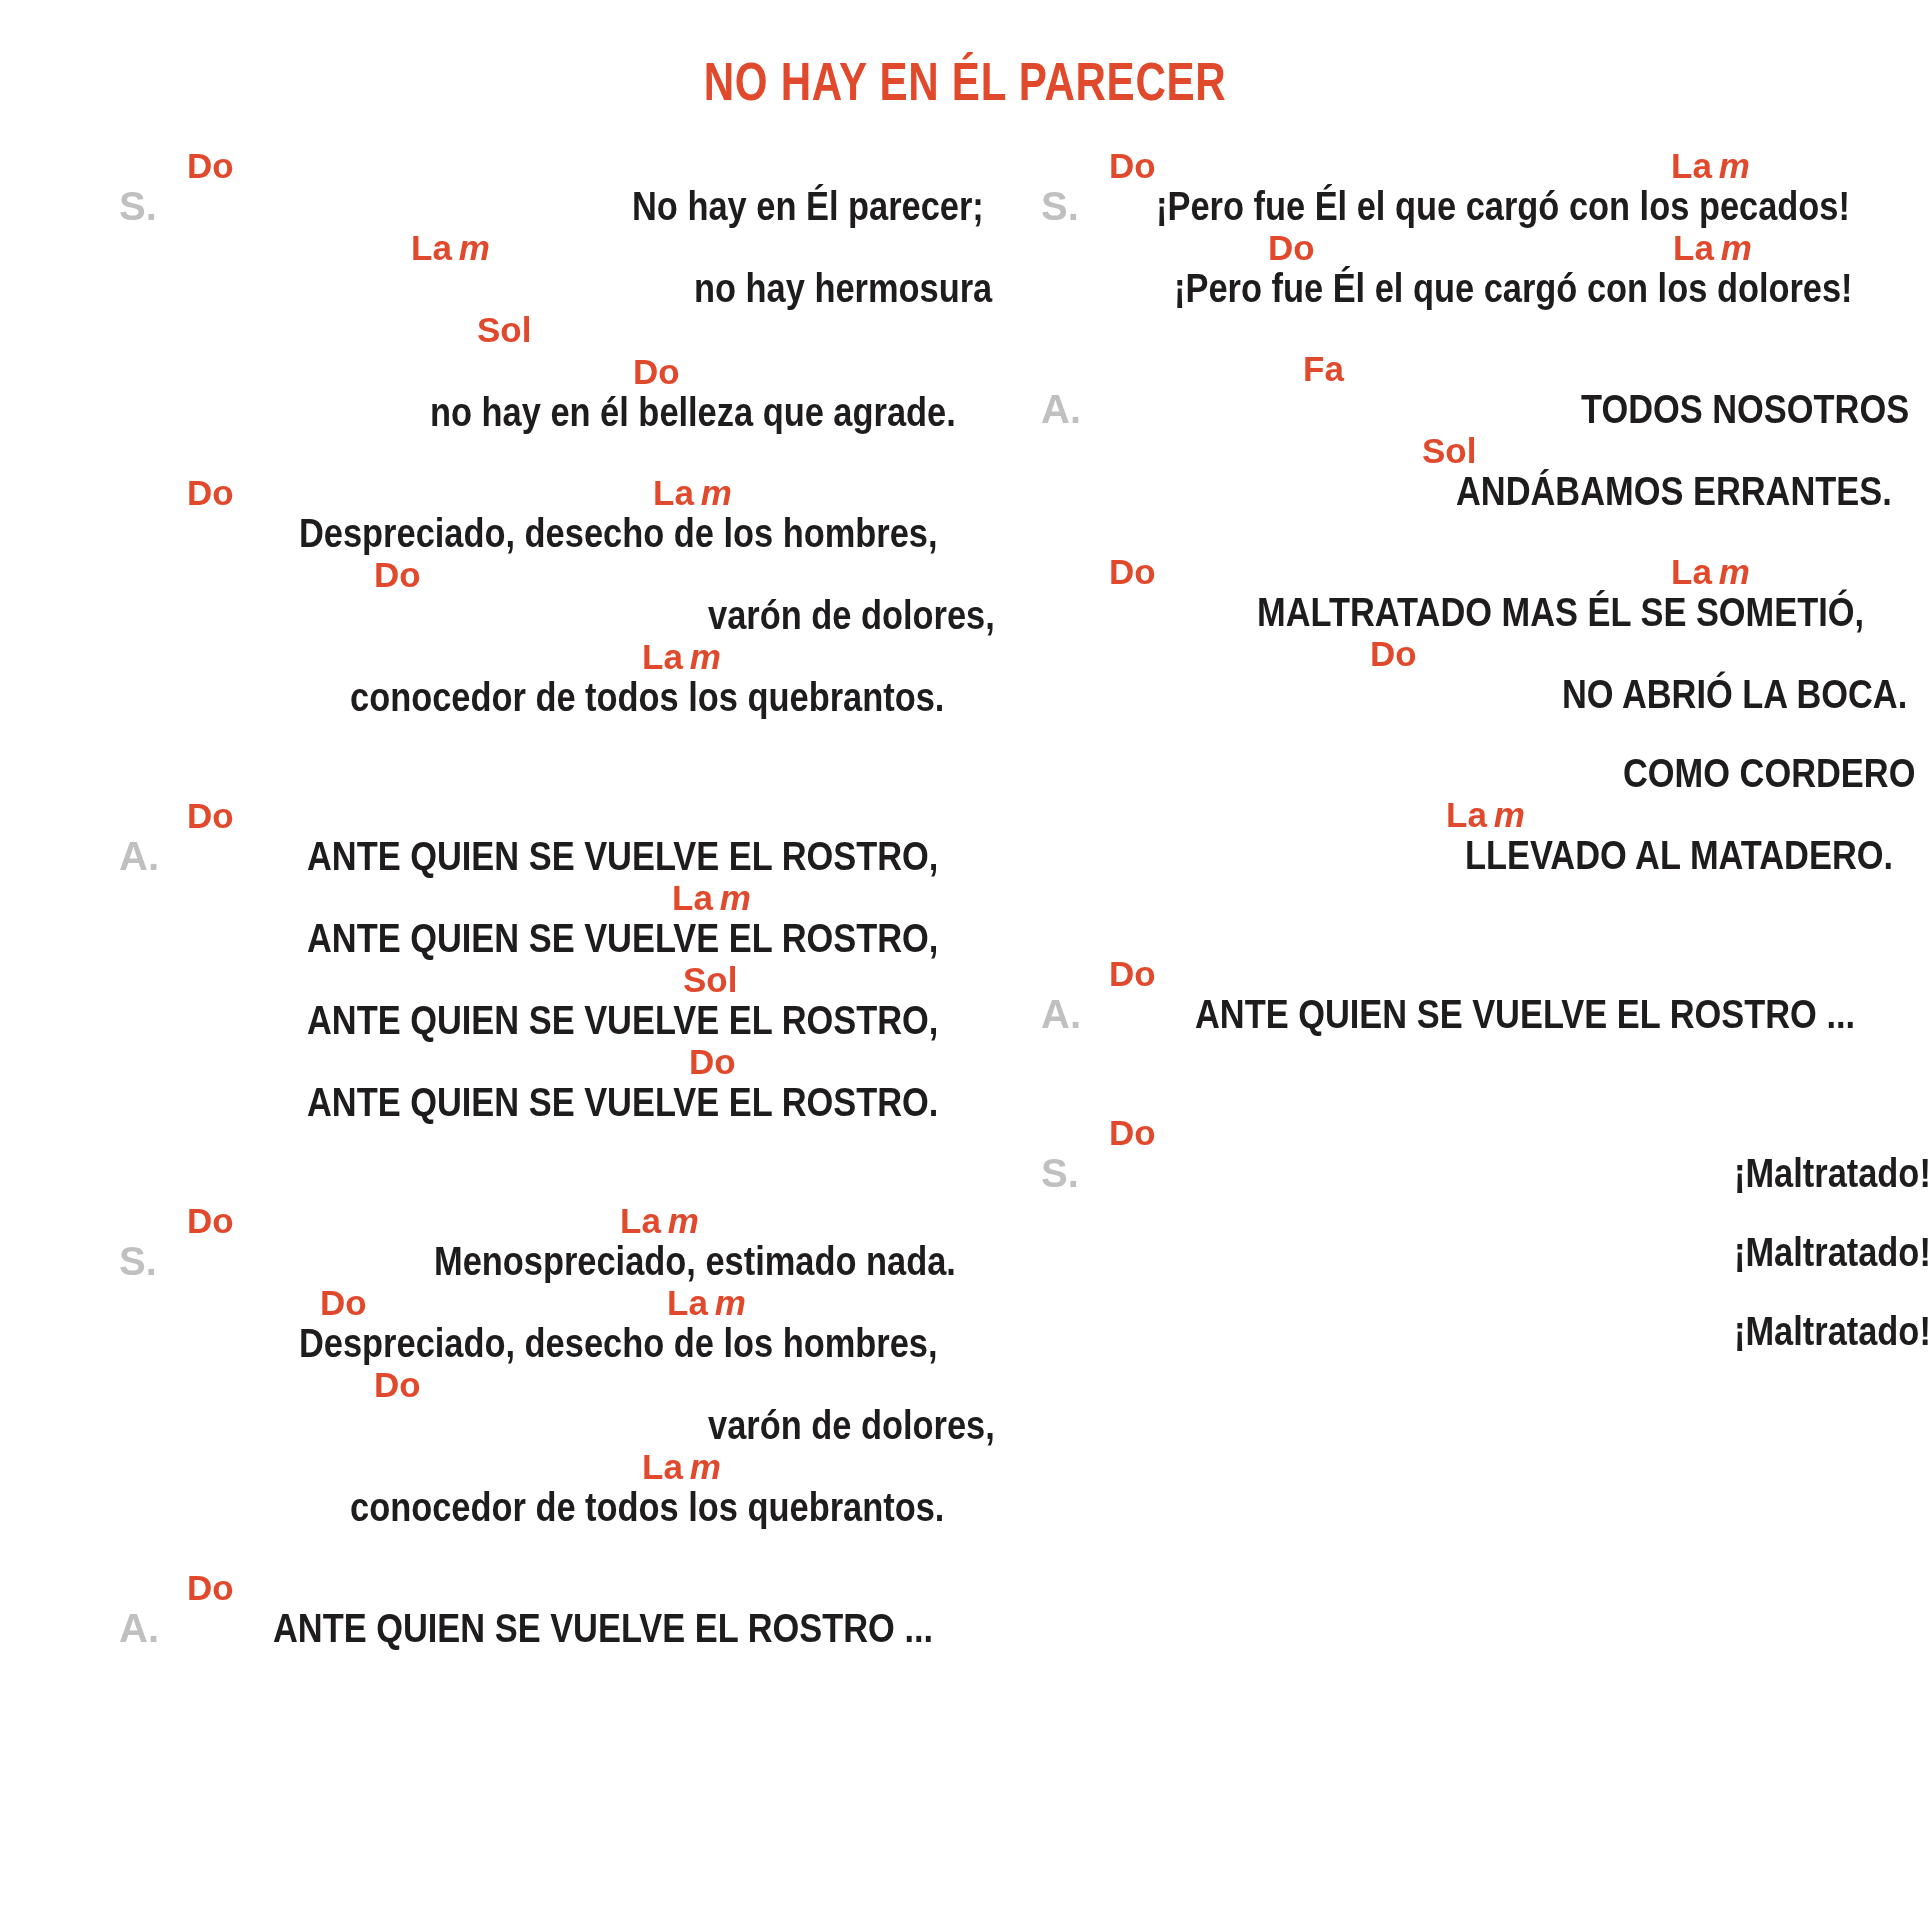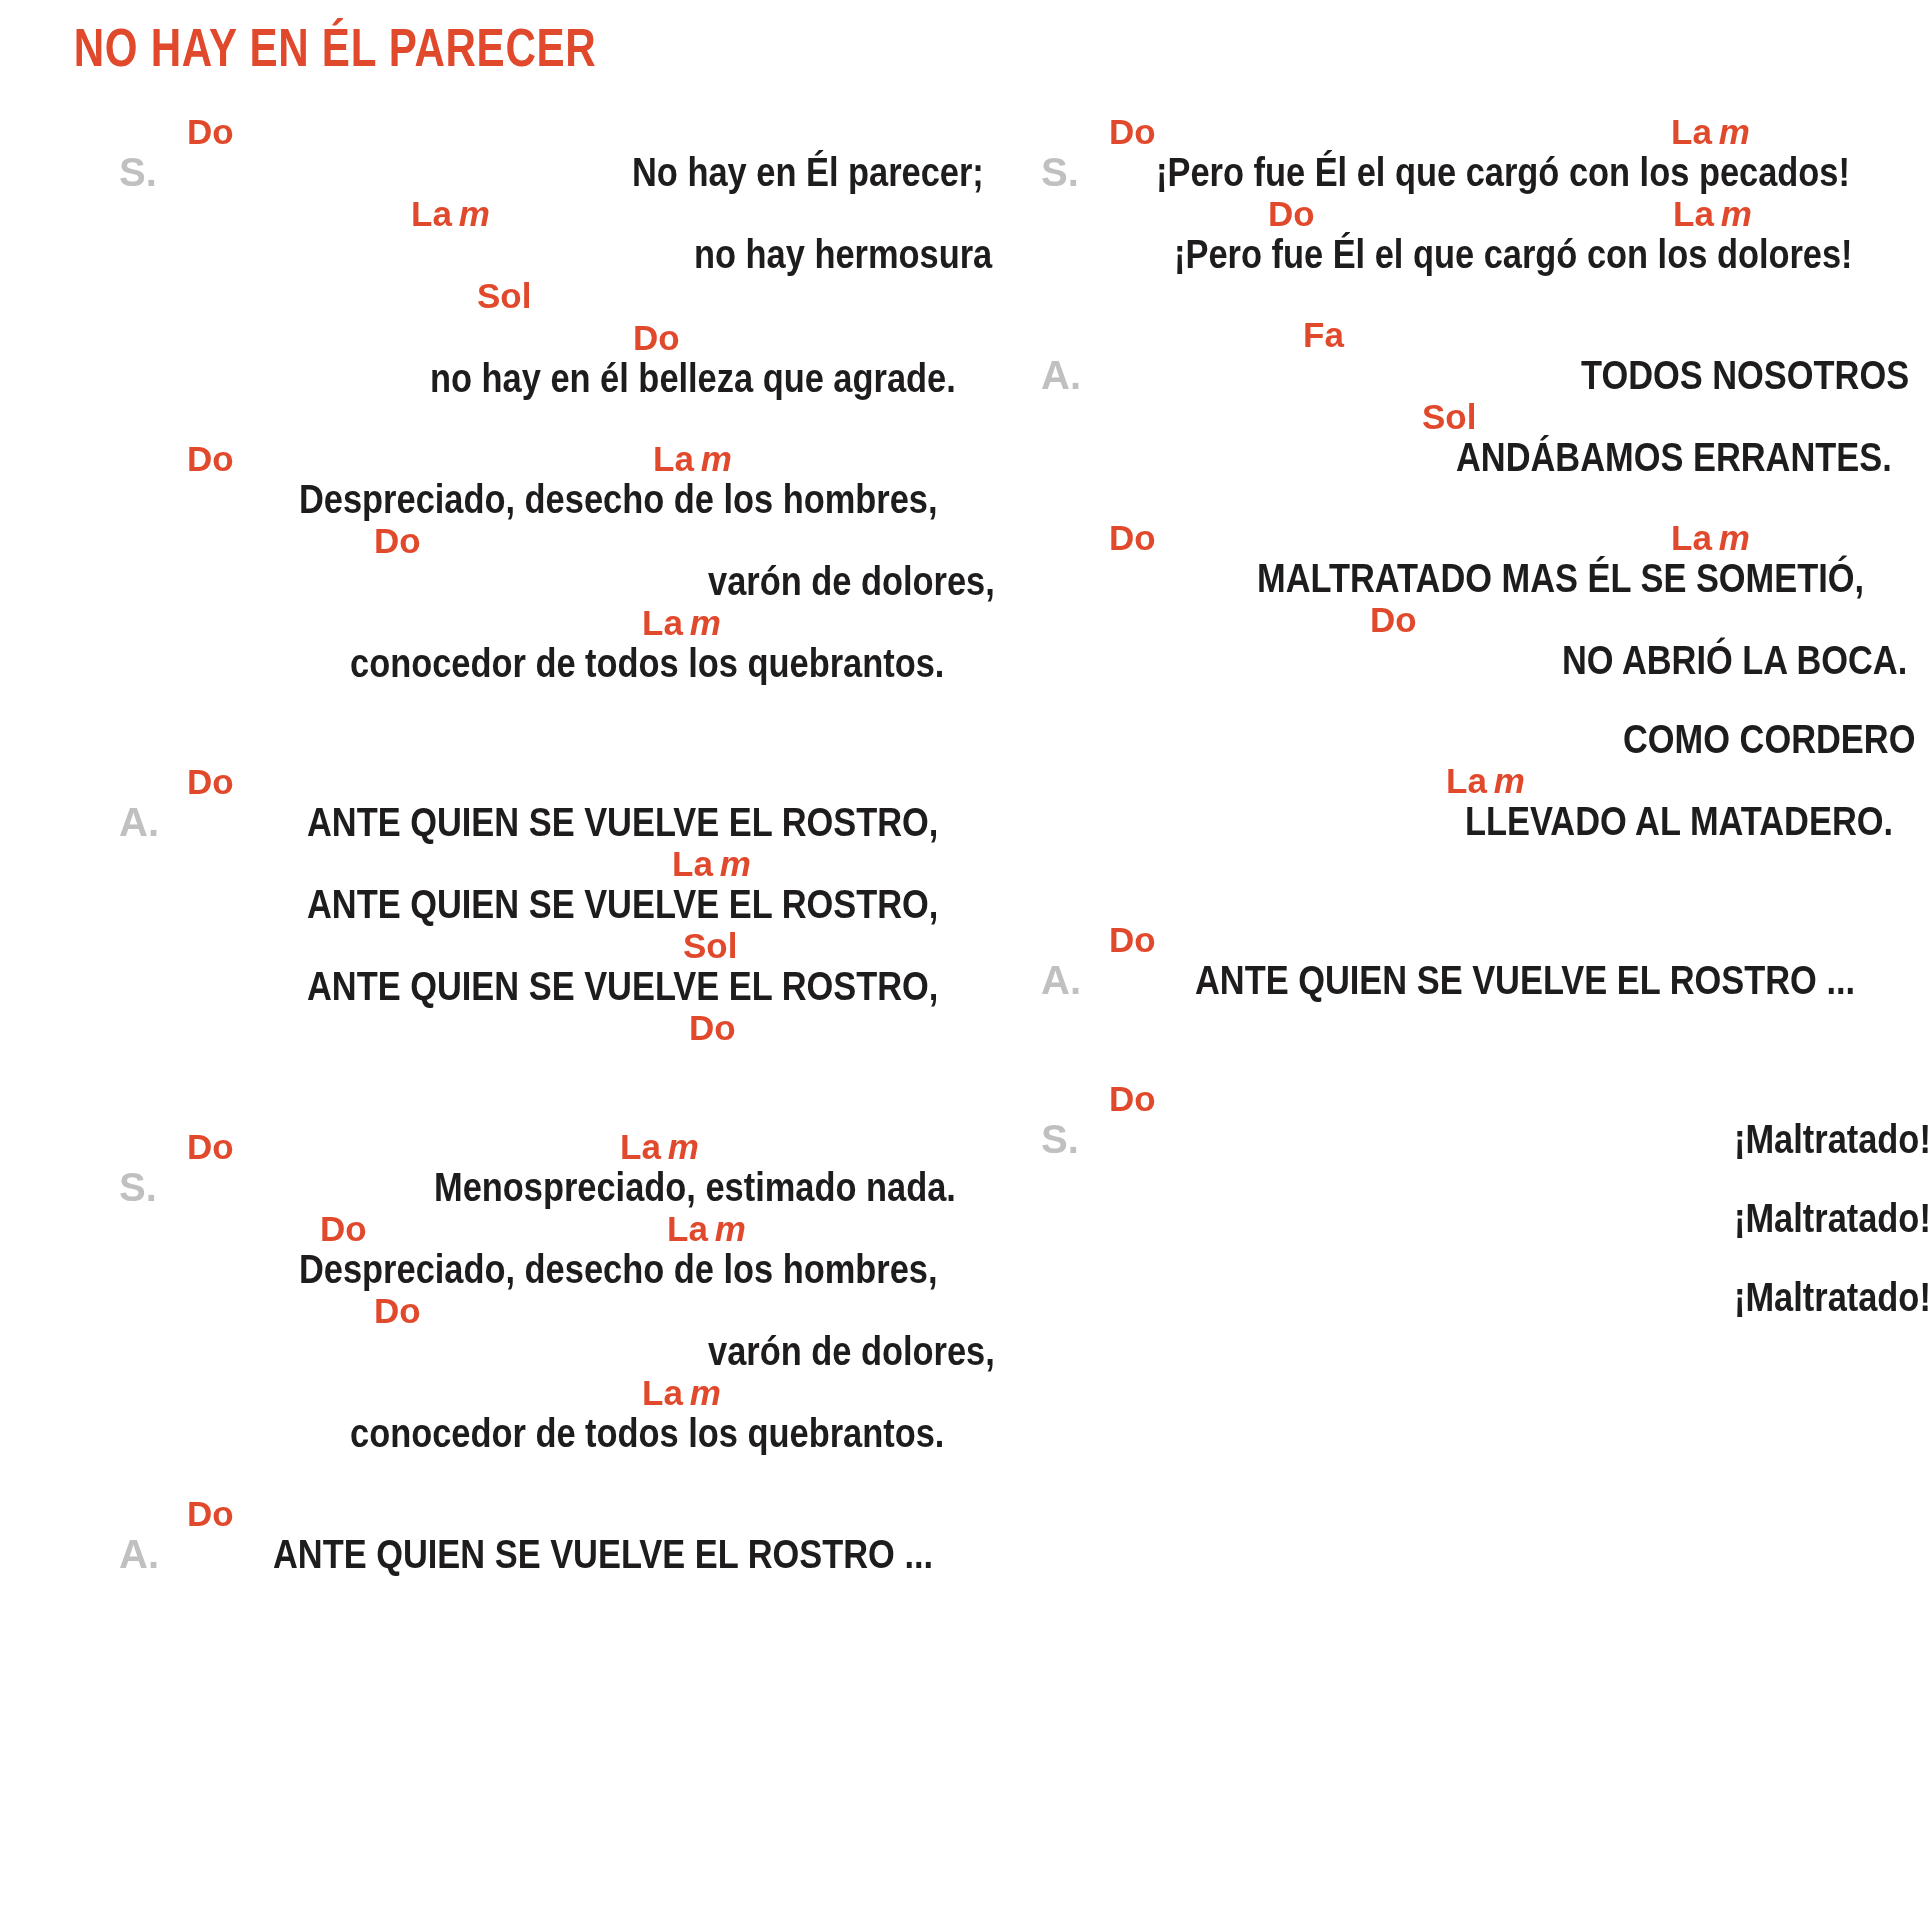--- a/index.html
+++ b/index.html
@@ -16,22 +16,22 @@
     overflow: hidden;
   }
   .page {
     position: relative;
     width: 1931px;
     height: 1931px;
     background: var(--bg, #ffffff);
   }
   
   header {
-    padding-top: 20px;
-    text-align: left;
+    padding-top: 54px;
+    text-align: center;
   }
   h1.title {
     margin: 0;
     font-size: 54px;
     line-height: 54px;
     letter-spacing: 0.9px;
     color: var(--accent, #e14a2c);
     white-space: nowrap;
   }
   h1.title .squeeze {
@@ -173,20 +173,21 @@
           <div class="line">
             <div class="chords">
               <span class="chord" style="left: 496px;"><span>Sol</span></span>
             </div>
             <div class="lyric"><span class="txt">ANTE QUIEN SE VUELVE EL ROSTRO,</span></div>
           </div>
           <div class="line">
             <div class="chords">
               <span class="chord" style="left: 502px;"><span>Do</span></span>
             </div>
+            <div class="lyric"><span class="txt">ANTE QUIEN SE VUELVE EL ROSTRO.</span></div>
           </div>
         </div>
         <div class="block gap2">
           <div class="line">
             <div class="chords">
               <span class="chord" style="left: 0px;"><span>Do</span></span>
               <span class="chord" style="left: 433px;"><span>La</span><em>m</em></span>
             </div>
             <div class="lyric"><span class="marker">S.</span><span class="txt">Menospreciado, estimado nada.</span></div>
           </div>

